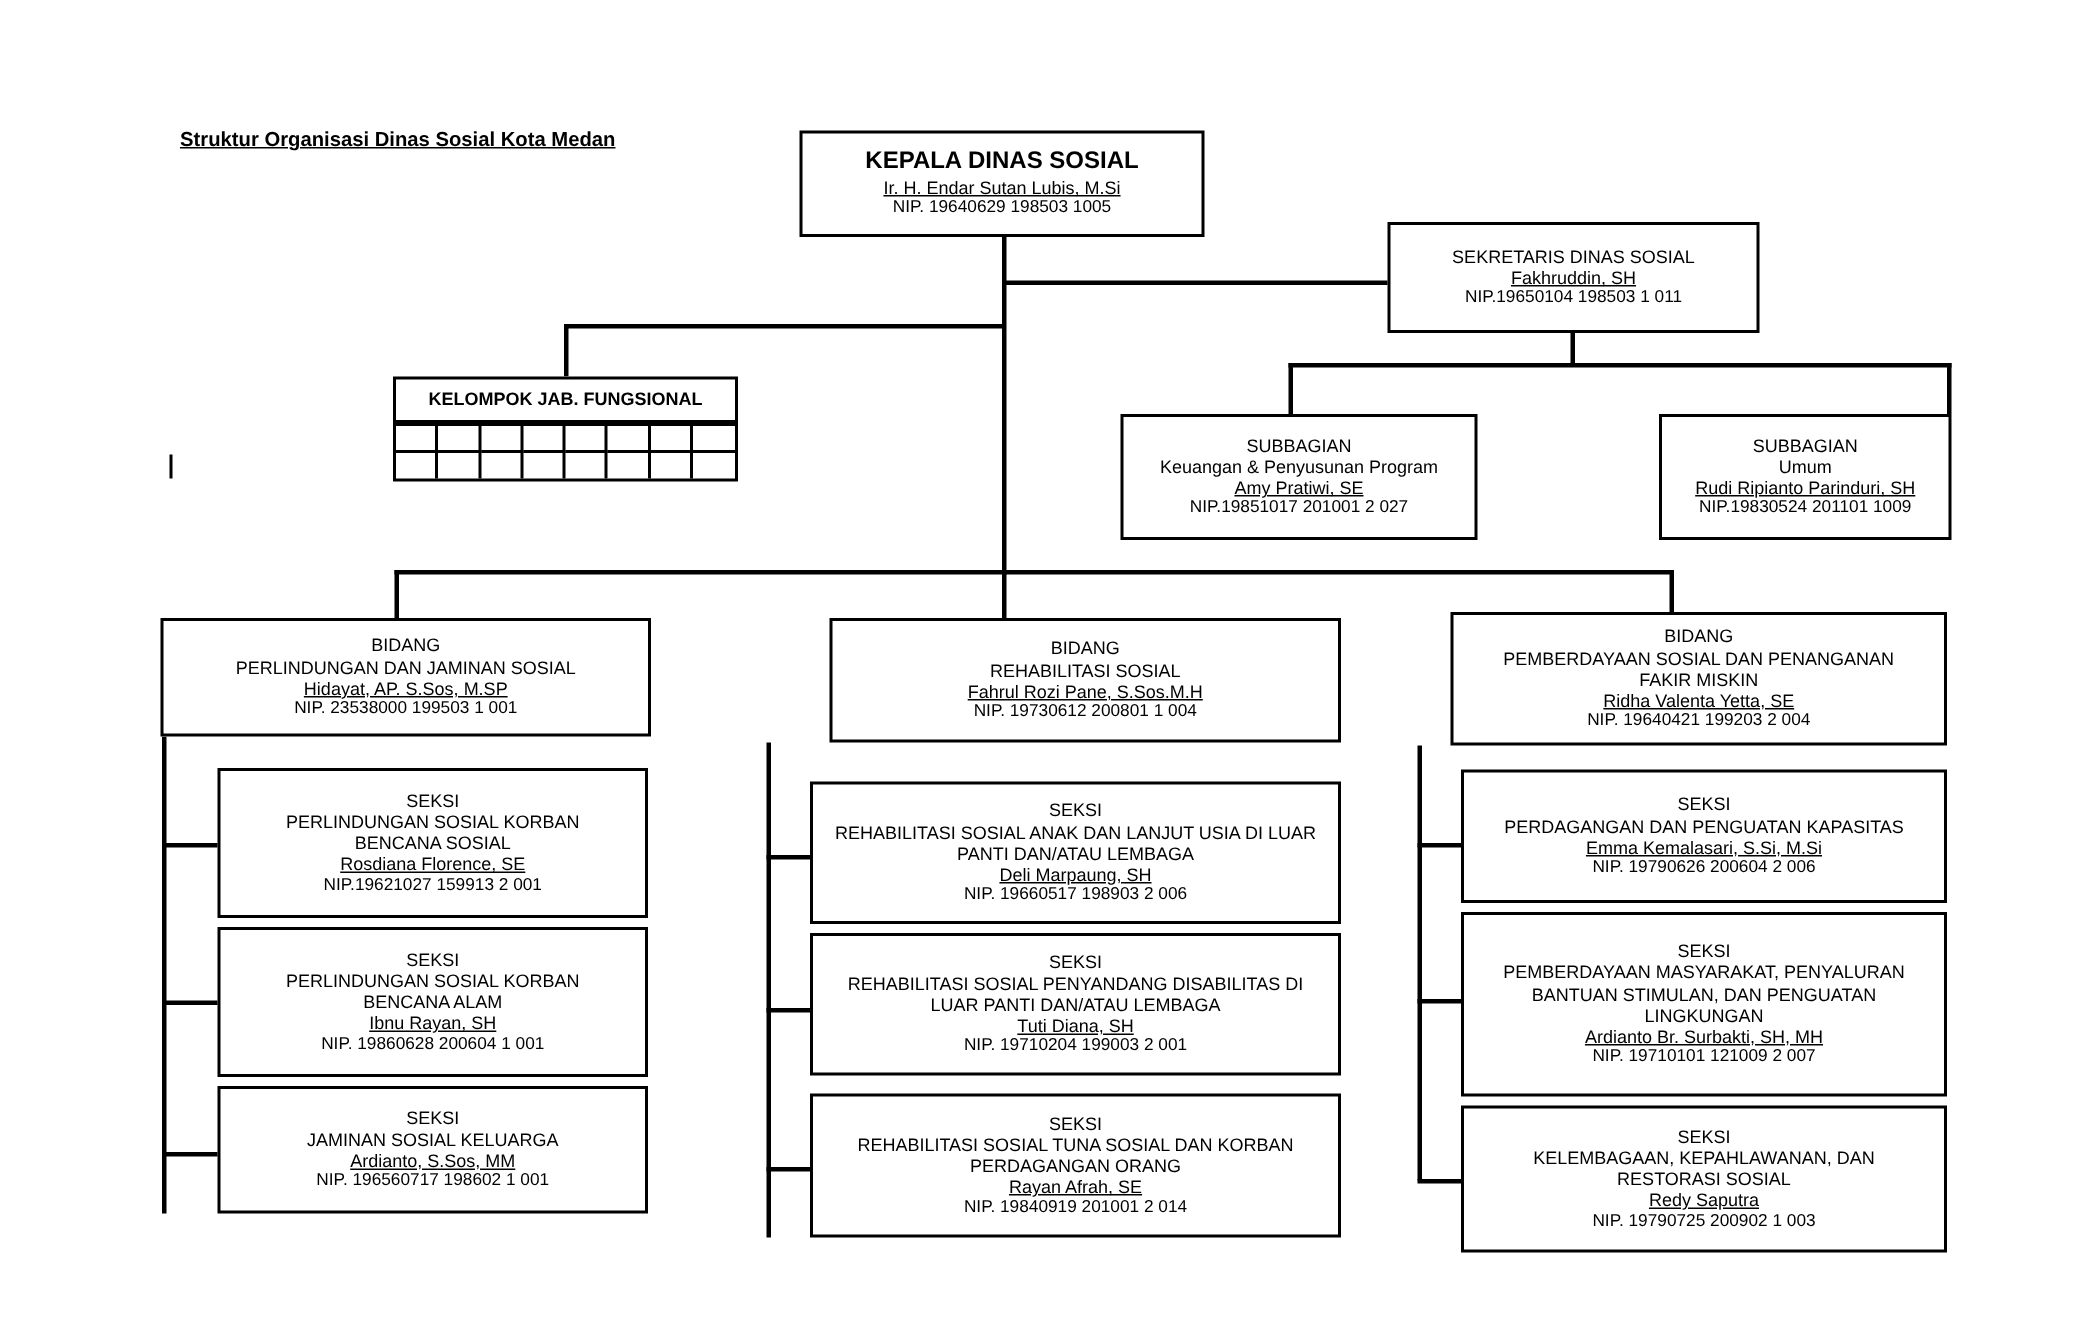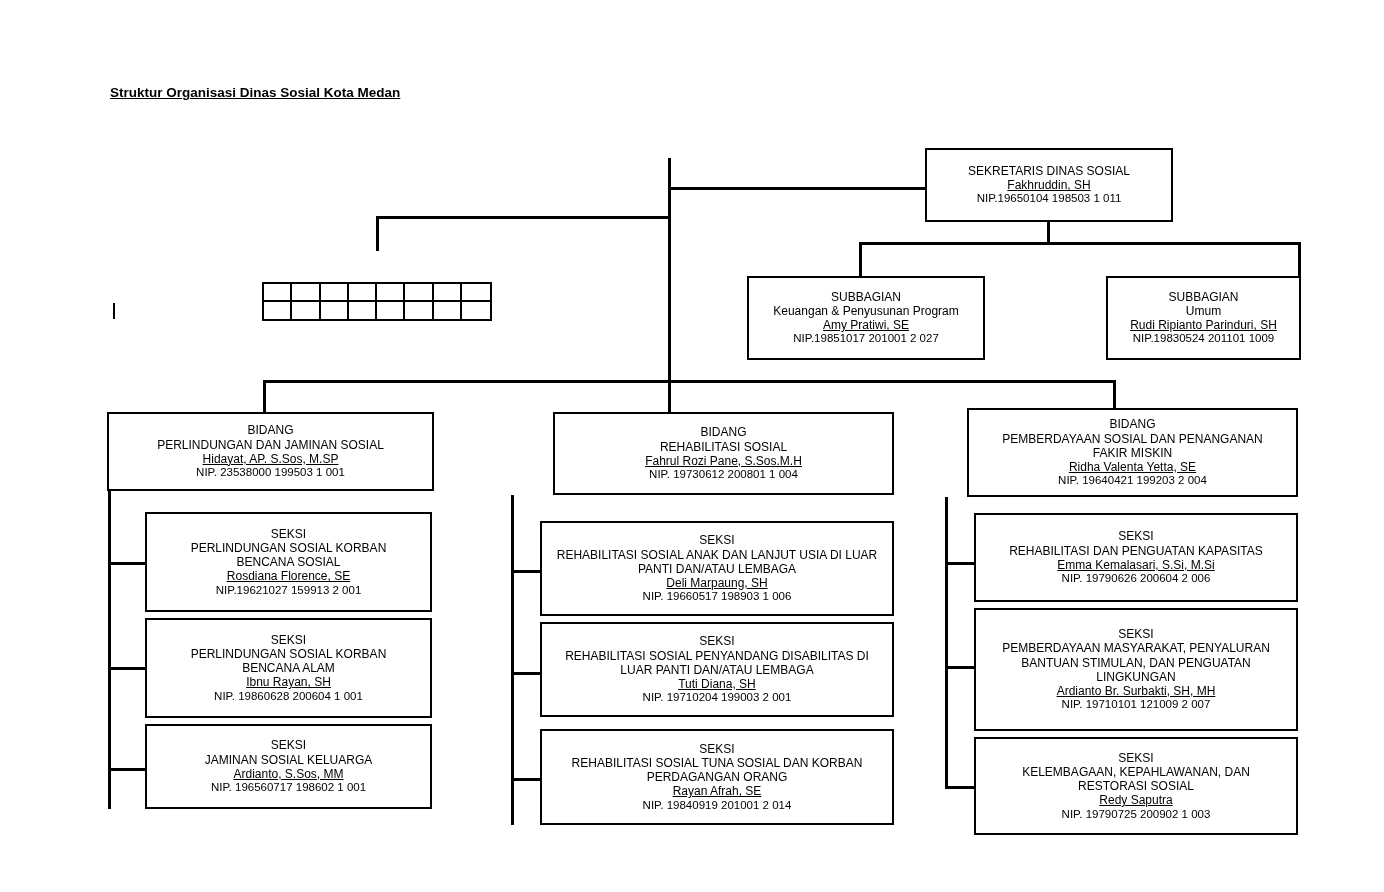--- a/index.html
+++ b/index.html
@@ -67,21 +67,21 @@
     position: absolute;
     width: 2px;
     background: #000;
   }
 </style>
 </head>
 <body>
 
 <div id="canvas">
 
-  <div class="title" style="left:110px; top:85px;">Struktur Organisasi Dinas Sosial Kota Medan</div>
+  <div class="title" style="left:120px; top:85px;">Struktur Organisasi Dinas Sosial Kota Medan</div>
 
   <div class="line" style="left:668px; top:158px; width:3px; height:225px;"></div>
 
   <div class="line" style="left:668px; top:187px; width:265px; height:3px;"></div>
 
   <div class="line" style="left:376px; top:216px; width:294px; height:3px;"></div>
   <div class="line" style="left:376px; top:216px; width:3px; height:35px;"></div>
 
   <div class="line" style="left:1047px; top:222px; width:3px; height:22px;"></div>
   <div class="line" style="left:859px; top:242px; width:442px; height:3px;"></div>
@@ -103,27 +103,35 @@
   <div class="line" style="left:511px; top:672px; width:30px; height:2.5px;"></div>
   <div class="line" style="left:511px; top:778px; width:30px; height:2.5px;"></div>
 
   <div class="line" style="left:945px; top:497px; width:3px; height:290px;"></div>
   <div class="line" style="left:945px; top:562px; width:30px; height:2.5px;"></div>
   <div class="line" style="left:945px; top:666px; width:30px; height:2.5px;"></div>
   <div class="line" style="left:945px; top:786px; width:30px; height:2.5px;"></div>
 
   <div class="tick" style="left:113px; top:303px; height:16px;"></div>
 
+  <div class="box" style="left:533px; top:87px; width:270px; height:71px;">
+    <span class="ln b-bold fs-head">KEPALA DINAS SOSIAL</span>
+    <span class="ln u fs-12">Ir. H. Endar Sutan Lubis, M.Si</span>
+    <span class="ln fs-115">NIP. 19640629 198503 1005</span>
+  </div>
 
   <div class="box" style="left:925px; top:148px; width:248px; height:74px;text-align:center;">
     <span class="ln fs-12">SEKRETARIS  DINAS SOSIAL</span>
     <span class="ln u fs-12">Fakhruddin, SH</span>
     <span class="ln fs-115">NIP.19650104 198503 1 011</span>
   </div>
 
+  <div class="box" style="left:262px; top:251px; width:230px; height:31px; justify-content:center;">
+    <span class="ln b-bold fs-12">KELOMPOK  JAB. FUNGSIONAL</span>
+  </div>
   <div class="grid" style="left:262px; top:282px; width:230px; height:39px; border:2.5px solid #000; grid-template-columns: repeat(8, 1fr); grid-template-rows: repeat(2, 1fr);">
     <div class="cell"></div>
     <div class="cell"></div>
     <div class="cell"></div>
     <div class="cell"></div>
     <div class="cell"></div>
     <div class="cell"></div>
     <div class="cell"></div>
     <div class="cell last-col"></div>
     <div class="cell last-row"></div>
@@ -193,42 +201,42 @@
     <span class="ln fs-12">JAMINAN  SOSIAL KELUARGA</span>
     <span class="ln u fs-12">Ardianto, S.Sos, MM</span>
     <span class="ln fs-115">NIP. 196560717 198602 1 001</span>
   </div>
 
   <div class="box" style="left:540px; top:521px; width:354px; height:95px;">
     <span class="ln fs-12">SEKSI</span>
     <span class="ln fs-12">REHABILITASI SOSIAL ANAK DAN LANJUT USIA DI LUAR</span>
     <span class="ln fs-12">PANTI DAN/ATAU LEMBAGA</span>
     <span class="ln u fs-12">Deli Marpaung, SH</span>
-    <span class="ln fs-115">NIP. 19660517 198903 1 006</span>
+    <span class="ln fs-115">NIP. 19660517 198903 2 006</span>
   </div>
 
   <div class="box" style="left:540px; top:622px; width:354px; height:95px;">
     <span class="ln fs-12">SEKSI</span>
     <span class="ln fs-12">REHABILITASI SOSIAL PENYANDANG DISABILITAS  DI</span>
     <span class="ln fs-12">LUAR PANTI DAN/ATAU LEMBAGA</span>
     <span class="ln u fs-12">Tuti Diana, SH</span>
     <span class="ln fs-115">NIP. 19710204 199003 2 001</span>
   </div>
 
   <div class="box" style="left:540px; top:729px; width:354px; height:96px;">
     <span class="ln fs-12">SEKSI</span>
     <span class="ln fs-12">REHABILITASI SOSIAL TUNA SOSIAL DAN KORBAN</span>
     <span class="ln fs-12">PERDAGANGAN ORANG</span>
     <span class="ln u fs-12">Rayan Afrah, SE</span>
     <span class="ln fs-115">NIP. 19840919 201001 2 014</span>
   </div>
 
   <div class="box" style="left:974px; top:513px; width:324px; height:89px;">
     <span class="ln fs-12">SEKSI</span>
-    <span class="ln fs-12">REHABILITASI DAN PENGUATAN KAPASITAS</span>
+    <span class="ln fs-12">PERDAGANGAN DAN PENGUATAN KAPASITAS</span>
     <span class="ln u fs-12">Emma Kemalasari, S.Si, M.Si</span>
     <span class="ln fs-115">NIP. 19790626 200604 2 006</span>
   </div>
 
   <div class="box" style="left:974px; top:608px; width:324px; height:123px;">
     <span class="ln fs-12">SEKSI</span>
     <span class="ln fs-12">PEMBERDAYAAN MASYARAKAT, PENYALURAN</span>
     <span class="ln fs-12">BANTUAN  STIMULAN, DAN PENGUATAN</span>
     <span class="ln fs-12">LINGKUNGAN</span>
     <span class="ln u fs-12">Ardianto Br. Surbakti, SH, MH</span>

